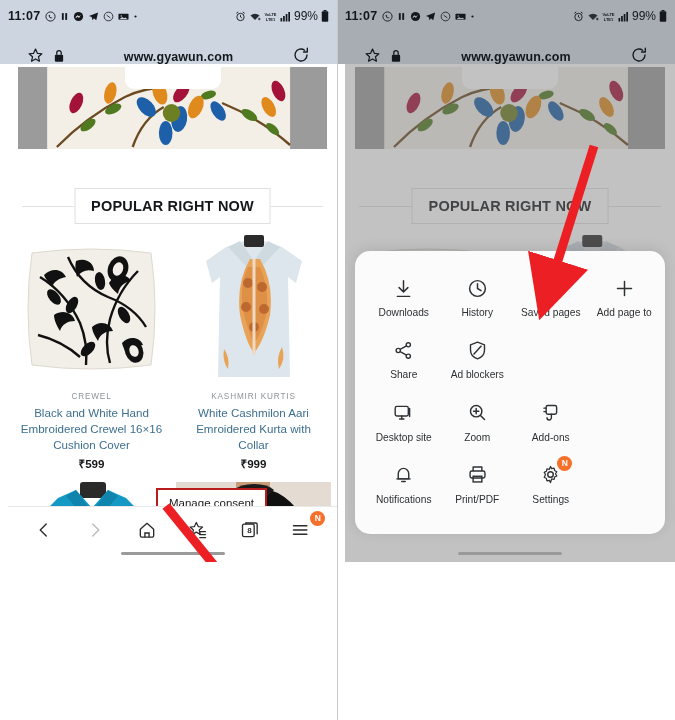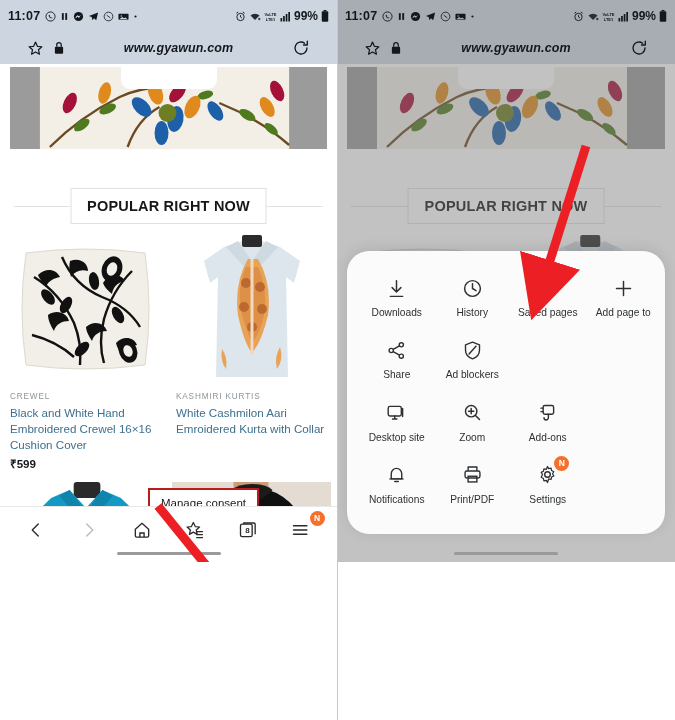--- a/index.html
+++ b/index.html
@@ -15,38 +15,38 @@
 
   
   .statusbar {
     position: relative; height: 26px; background: #cdd6e0;
     display: flex; align-items: center; padding: 16px 8px; gap: 5px;
   }
   .panel.right .statusbar { background: #a8adb3; }
   .sb-time { font-size: 12.5px; font-weight: 700; color: #14181c; letter-spacing: .2px; }
   .sb-icons { display: flex; align-items: center; gap: 4px; }
   .sb-right { margin-left: auto; display: flex; align-items: center; gap: 3px; }
-  .sb-pct { font-size: 12px; font-weight: 700; color: #14181c; }
+  .sb-pct { font-size: 12px; font-weight: 400; color: #14181c; }
   .ic { display: inline-block; line-height: 0; }
   .ic svg { display: block; }
 
   
   .urlbar {
     position: relative; height: 32px; background: #cdd6e0;
-    display: flex; align-items: center; padding: 0 27px; font-style: italic;
+    display: flex; align-items: flex-end; padding: 0 27px;
   }
   .panel.right .urlbar { background: #a8adb3; }
   .url-text {
     flex: 1; text-align: center; font-size: 12.5px; font-weight: 700;
     color: #14181c; letter-spacing: .1px;
   }
   .url-left { display: flex; align-items: center; gap: 9px; }
 
   
-  .pagewrap { position: relative; height: 498px; background: #fff; overflow: hidden; }
+  .pagewrap { position: relative; height: 498px; background: #fff; overflow: hidden; margin-left: 8px; }
   .panel.right .dimmer {
     position: absolute; inset: 0; background: rgba(120,120,120,.45);
     z-index: 30; pointer-events: none;
   }
 
   
   .hero { position: relative; height: 82px; margin: 3px 10px 0 10px; background: #9b9b9b; overflow: hidden; }
   .hero .notch {
     position: absolute; top: 0; left: 50%; transform: translateX(-50%);
     width: 96px; height: 22px; background: #fff; border-radius: 0 0 9px 9px; z-index: 3;
@@ -57,21 +57,21 @@
   .sec-head .rule {
     position: absolute; top: 50%; left: 14px; right: 14px; height: 1px; background: #e2e2e2;
   }
   .sec-head .label {
     position: absolute; top: 50%; left: 50%; transform: translate(-50%,-50%);
     background: #fff; border: 1px solid #e0e0e0; padding: 9px 16px;
     font-size: 14.5px; font-weight: 700; color: #15181b; letter-spacing: .2px; white-space: nowrap;
   }
 
   
-  .grid { display: flex; padding: 0 6px; gap: 7px; margin-top: 2px; }
+  .grid { display: flex; padding: 0 6px; gap: 7px; margin-top: 2px; text-align: center; }
   .cell { width: 50%; }
   .thumb { position: relative; width: 100%; height: 156px; overflow: hidden; background: #fff; }
   .meta { padding: 5px 4px 0 4px; }
   .cat { font-size: 8.2px; letter-spacing: .85px; color: #8d9499; text-transform: uppercase; margin-bottom: 4px; }
   .pname { font-size: 11.6px; line-height: 1.36; color: #3d6f8e; }
   .price { font-size: 11.6px; font-weight: 700; color: #15181b; margin-top: 4px; }
 
   .grid2 { display: flex; padding: 0 6px; gap: 7px; margin-top: 11px; }
   .thumb2 { position: relative; width: 50%; height: 150px; overflow: hidden; }
 
@@ -107,21 +107,21 @@
     display: flex; align-items: center; justify-content: center;
   }
   .homebar {
     position: absolute; left: 50%; transform: translateX(-50%); bottom: 7px;
     width: 104px; height: 3.5px; border-radius: 2px; background: #9a9a9a; z-index: 23;
   }
 
   
   .sheet {
     position: absolute; left: 10px; right: 10px; bottom: 28px; z-index: 40;
-    background: #fbfbfb; border-radius: 22px; padding: 16px 4px 18px 12px;
+    background: #fbfbfb; border-radius: 15px; padding: 16px 4px 18px 12px;
     box-shadow: 0 -2px 14px rgba(0,0,0,.10);
   }
   .mrow { display: flex; }
   .mitem { width: 25%; display: flex; flex-direction: column; align-items: center; gap: 7px; padding: 9px 0 11px 0; position: relative; }
   .mitem .mico { height: 24px; display: flex; align-items: center; justify-content: center; position: relative; }
   .mlabel { font-size: 10.2px; color: #2d3134; text-align: center; line-height: 1.1; }
   .mitem.disabled .mlabel, .mitem.disabled .mico { opacity: .32; }
   .mbadge {
     position: absolute; right: -11px; top: -7px;
     width: 15px; height: 15px; border-radius: 50%; background: #f4702b;
@@ -350,20 +350,21 @@
                 <circle cx="78" cy="96" r="5"></circle>
               </g>
               <rect x="76.5" y="28" width="3" height="96" fill="#f0d9c2"></rect>
               <path d="M48 118 Q54 126 52 138 Q46 130 48 118z" fill="#e8a357"></path>
               <path d="M106 116 Q100 126 103 138 Q110 128 106 116z" fill="#e8a357"></path>
             </svg>
           </div>
           <div class="meta">
             <div class="cat">KASHMIRI KURTIS</div>
             <div class="pname">White Cashmilon Aari Emroidered Kurta with Collar</div>
+            <div class="price">₹999</div>
           </div>
         </div>
       </div>
 
       <div class="grid2">
         <div class="thumb2">
           <svg width="100%" height="100%" viewBox="0 0 155 150" preserveAspectRatio="none">
             <rect width="155" height="150" fill="#ffffff"></rect>
             <rect x="66" y="0" width="26" height="16" rx="3" fill="#2a2a2a"></rect>
             <path d="M44 16 L62 8 L78 26 L94 8 L112 16 L134 38 L124 52 L116 46 L118 150 L38 150 L40 46 L32 52 L22 38z" fill="#1499c4"></path>

